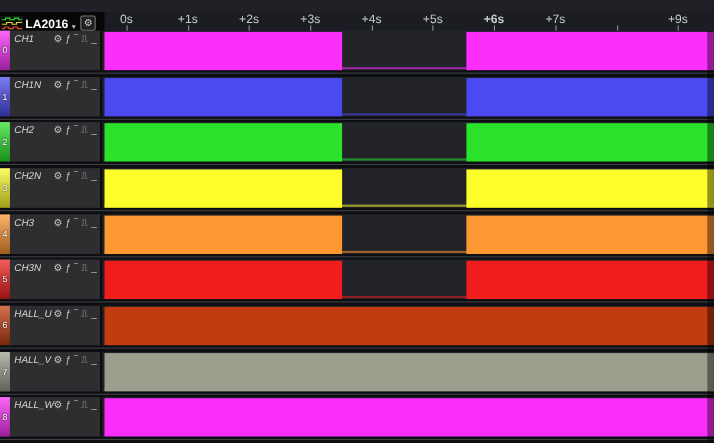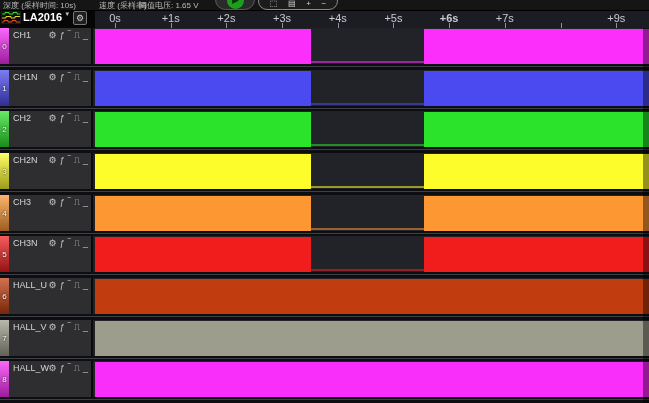--- a/index.html
+++ b/index.html
@@ -13,65 +13,50 @@
   .lbl-rate{left:99px;}
   .topbar .vdiv{position:absolute;left:134px;top:1px;width:1px;height:9px;background:#5a5a5a;}
   .lbl-thresh{left:139px;}
   .playbtn{position:absolute;left:215px;top:-11px;width:40px;height:21px;border-radius:11px;background:#2a2a2a;border:1px solid #5c5c5c;}
   .playglyph{position:absolute;left:11px;top:2px;width:17px;height:17px;border-radius:50%;background:#1e9e1e;color:#063806;font-size:9px;line-height:17px;text-align:center;}
   .zoomgroup{position:absolute;left:258px;top:-8px;width:80px;height:18px;border:1px solid #8a8a8a;border-radius:9px;background:#1c1c1c;display:flex;align-items:flex-end;justify-content:space-evenly;}
   .zoomgroup .tico{font-size:8px;line-height:10px;color:#d8d8d8;}
 
   
   .headrow{position:absolute;top:11px;left:0;width:100%;height:17px;}
-  .devicebox{position:absolute;left:0;top:0;width:101px;height:17px;background:#060606;display:flex;align-items:flex-start;}
+  .devicebox{position:absolute;left:0;top:0;width:101px;height:17px;background:#060606;display:flex;align-items:flex-end;}
   .logo{margin-left:1px;flex:0 0 auto;}
   .devname{color:#fff;font-size:11px;font-weight:bold;margin-left:2px;letter-spacing:0;}
   .caret{color:#c0c0c0;font-size:6px;margin-left:2px;}
   .gearbtn{margin-left:3px;width:14px;height:14px;border:1px solid #777;background:#1f1f1f;color:#cfcfcf;font-size:9px;line-height:12px;text-align:center;border-radius:2px;}
   .ruler{position:absolute;left:95px;top:0;right:0;height:17px;background:#1b1d23;}
   .tick-label{position:absolute;top:1px;transform:translateX(-50%);font-size:11px;color:#c8cbd1;white-space:nowrap;}
   .tick-mark{position:absolute;bottom:0;width:1px;height:5px;background:#8d929b;}
 
   
   .rows{position:absolute;top:28px;left:0;width:100%;height:375px;display:flex;flex-direction:column;}
   .row{flex:1 1 auto;position:relative;}
   .chpanel{position:absolute;left:0;top:0;width:93px;height:36px;background:#2e2e31;border-right:2px solid #0a0a0b;}
   .strip{position:absolute;left:0;top:0;width:9px;height:36px;background-image:linear-gradient(180deg,rgba(255,255,255,.28),rgba(0,0,0,.38));background-color:var(--c);}
   .chnum{position:absolute;left:0;top:50%;transform:translateY(-50%);width:9px;text-align:center;font-size:8px;color:#fff;text-shadow:0 0 2px #000;}
-  .chname{position:absolute;left:13px;top:2px;font-size:9px;color:#d6d6d6;}
+  .chname{position:absolute;left:13px;top:2px;font-size:9px;color:#d6d6d6;font-style:italic;}
   .chicons{position:absolute;right:3px;top:2px;display:flex;gap:3px;}
   .chicons span{font-size:9px;line-height:10px;color:#c4c4c4;}
   .wavearea{position:absolute;left:95px;right:0;top:0;height:36px;background:#212329;}
   .baseline{position:absolute;left:0;right:0;top:33px;height:2px;background:var(--c);opacity:.55;}
   .seg{position:absolute;top:1px;height:35px;background:var(--c);}
   .separator{position:absolute;left:0;right:0;bottom:0;height:5.67px;background:#0d0e11;}
   .separator::after{content:"";position:absolute;left:0;right:0;top:2px;height:1px;background:#3e4046;}
   .edge-shade{position:absolute;right:0;top:28px;width:6px;height:375px;background:rgba(0,0,0,.42);pointer-events:none;}
 </style>
 </head>
 <body>
 
 <div class="app">
 
-  <div class="topbar">
-    <span class="lbl lbl-depth">深度 (采样时间: 10s)</span>
-    <span class="lbl lbl-rate">速度 (采样率)</span>
-    <span class="vdiv"></span>
-    <span class="lbl lbl-thresh">阈值电压: 1.65 V</span>
-    <div class="playbtn">
-      <div class="playglyph">▶</div>
-    </div>
-    <div class="zoomgroup" id="zoomgroup">
-        <span class="tico">⬚</span>
-        <span class="tico">▤</span>
-        <span class="tico">+</span>
-        <span class="tico">−</span>
-      </div>
-  </div>
 
   <div class="headrow">
     <div class="devicebox">
       <svg class="logo" width="20" height="13" viewBox="0 0 20 13">
         <rect x="0" y="0" width="20" height="13" fill="#0b0b0b" stroke="#2c2c2c" stroke-width="1"></rect>
         <polyline points="1,3 4,3 4,1.5 8,1.5 8,3 12,3 12,1.5 16,1.5 16,3 19,3" fill="none" stroke="#2ee52e" stroke-width="1"></polyline>
         <polyline points="1,7 5,7 5,5.5 10,5.5 10,7 14,7 14,5.5 19,5.5" fill="none" stroke="#e8d22a" stroke-width="1"></polyline>
         <polyline points="1,11 3,11 3,9.5 7,9.5 7,11 11,11 11,9.5 15,9.5 15,11 19,11" fill="none" stroke="#e84a2a" stroke-width="1"></polyline>
       </svg>
       <span class="devname">LA2016</span>

